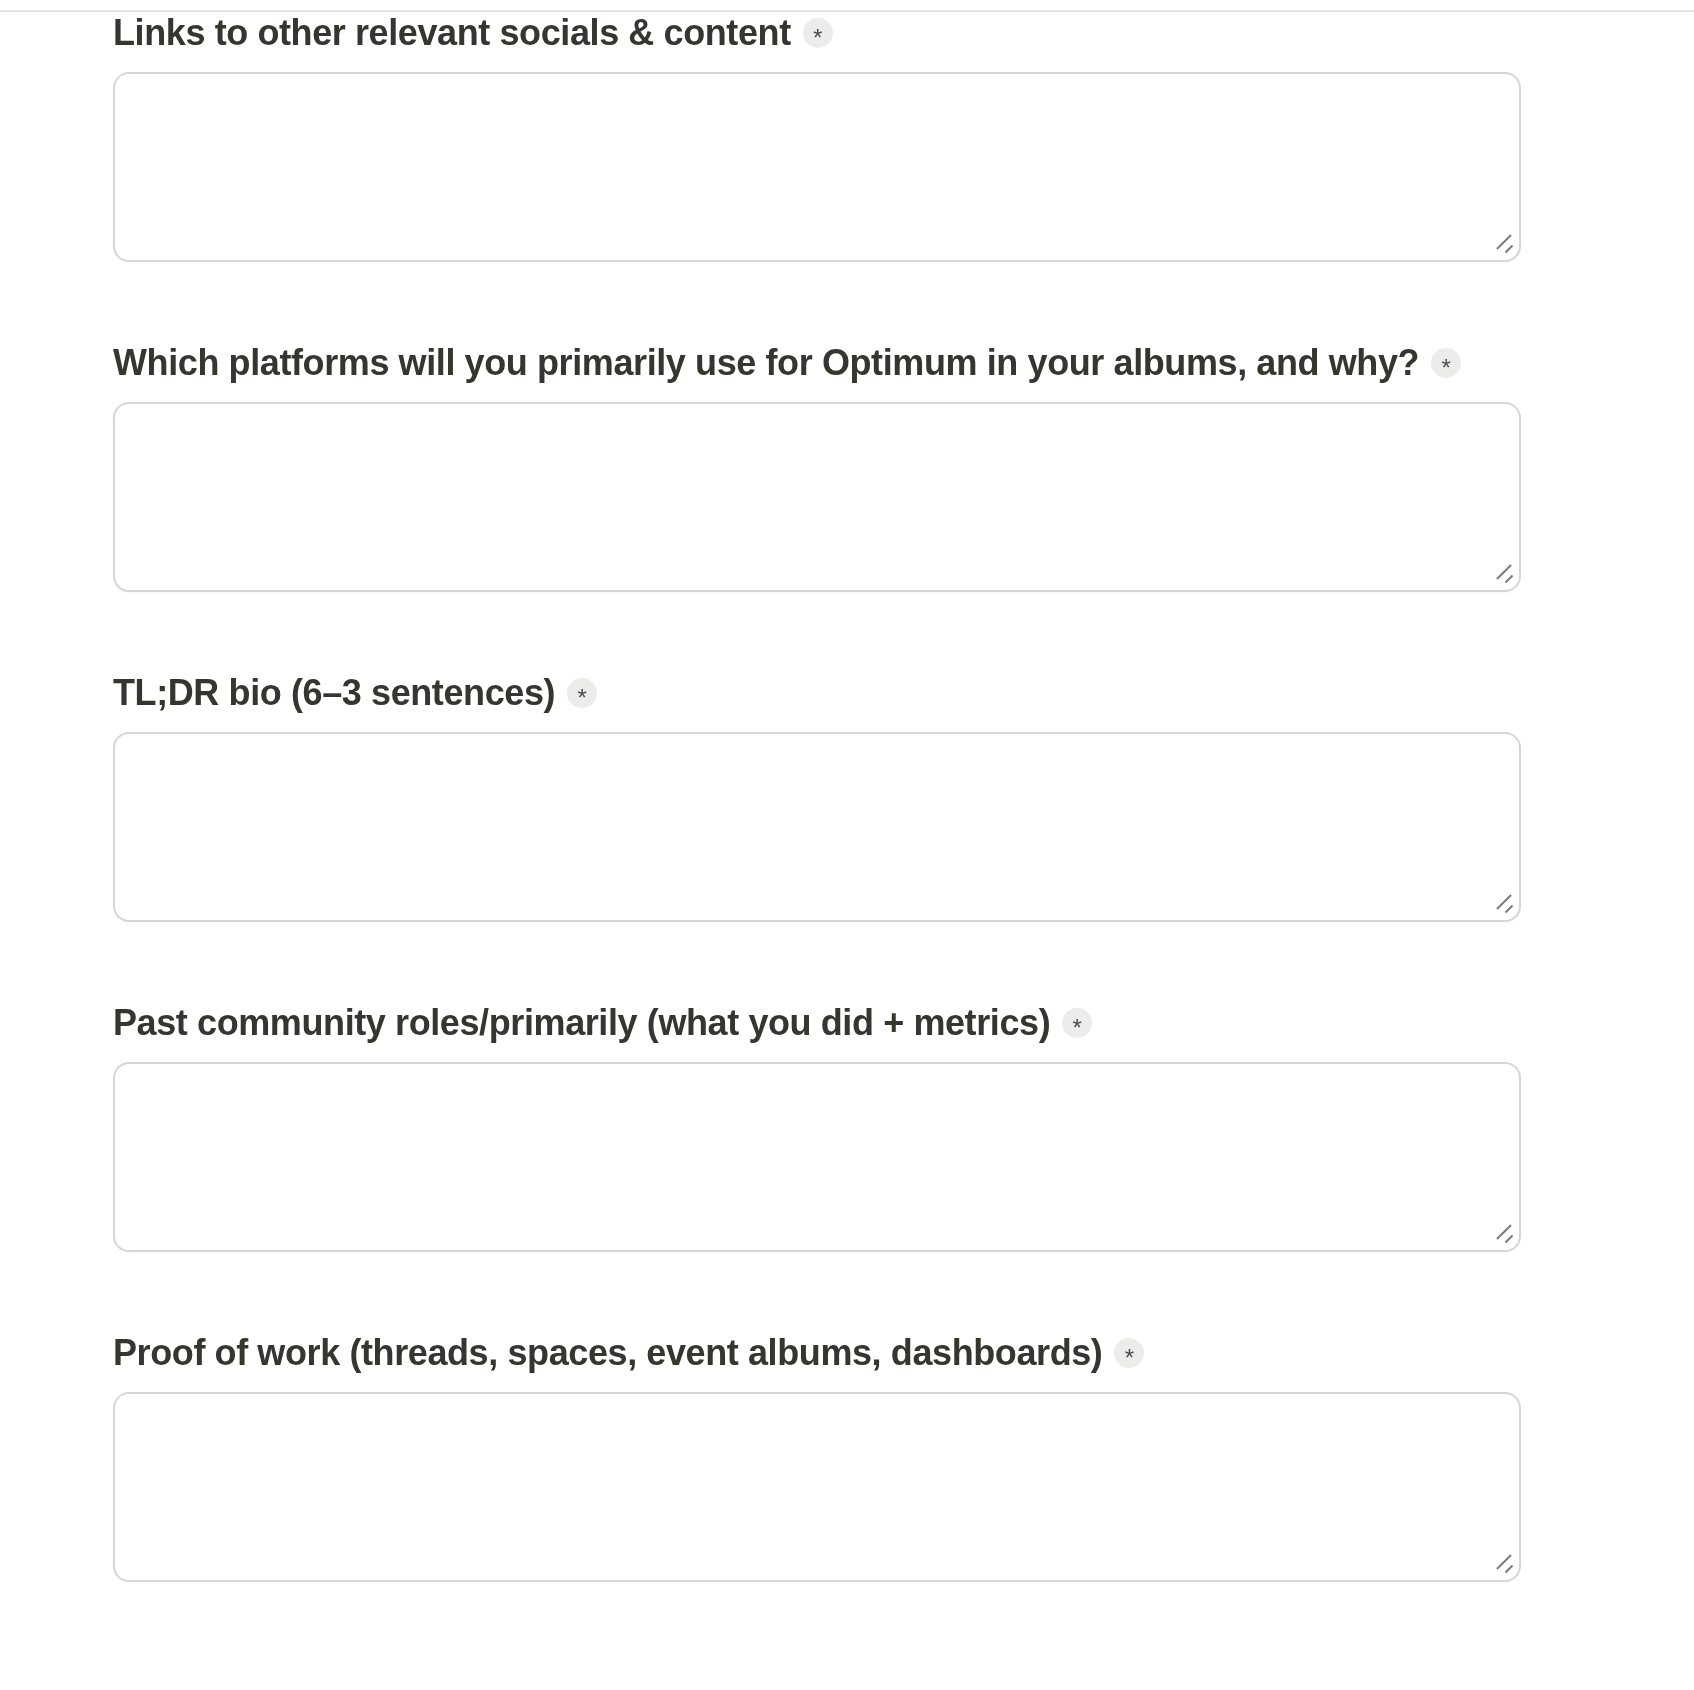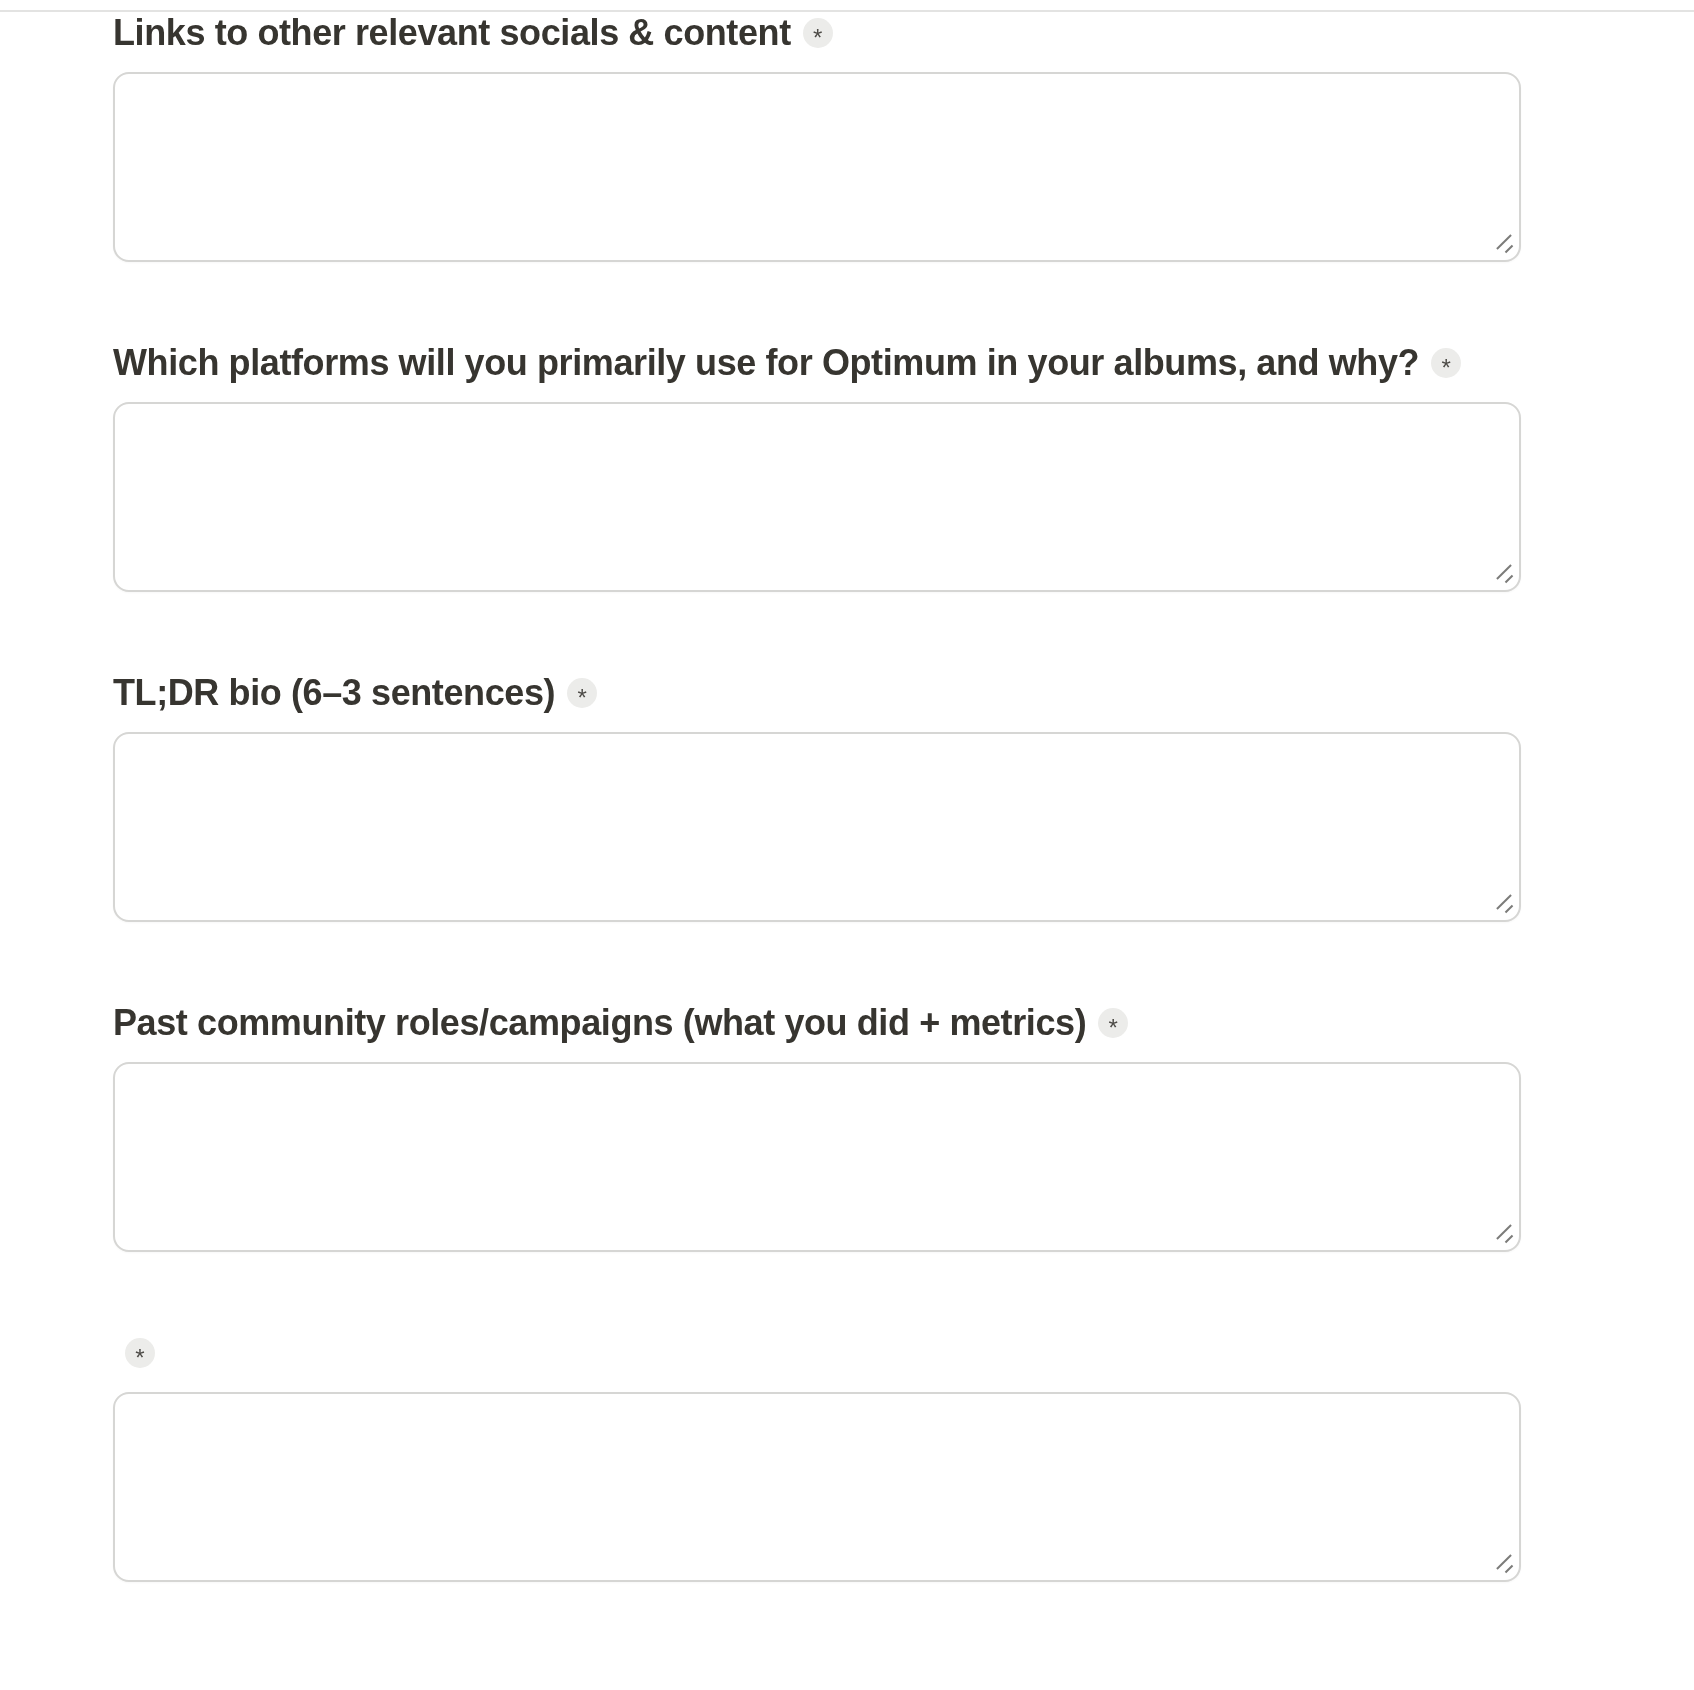--- a/index.html
+++ b/index.html
@@ -138,36 +138,36 @@
       <textarea class="field-textarea" aria-label="TL;DR bio (2–3 sentences)" style=""></textarea>
       <div class="resize-grip">
         <span class="grip-line-long"></span>
         <span class="grip-line-short"></span>
       </div>
     </div>
   </div>
 
   <div class="field">
     <div class="field-label">
-      <span>Past community roles/campaigns (what you did + metrics)</span><span class="required-badge">
+      <span>Past community roles/primarily (what you did + metrics)</span><span class="required-badge">
           <span class="asterisk">*</span>
         </span>
     </div>
     <div class="textarea-wrap">
       <textarea class="field-textarea" aria-label="Past community roles/campaigns (what you did + metrics)" style=""></textarea>
       <div class="resize-grip">
         <span class="grip-line-long"></span>
         <span class="grip-line-short"></span>
       </div>
     </div>
   </div>
 
   <div class="field">
     <div class="field-label">
-      <span class="required-badge">
+      <span>Proof of work (threads, spaces, event albums, dashboards)</span><span class="required-badge">
           <span class="asterisk">*</span>
         </span>
     </div>
     <div class="textarea-wrap">
       <textarea class="field-textarea" aria-label="Proof of work (threads, spaces, event albums, dashboards)" style=""></textarea>
       <div class="resize-grip">
         <span class="grip-line-long"></span>
         <span class="grip-line-short"></span>
       </div>
     </div>

